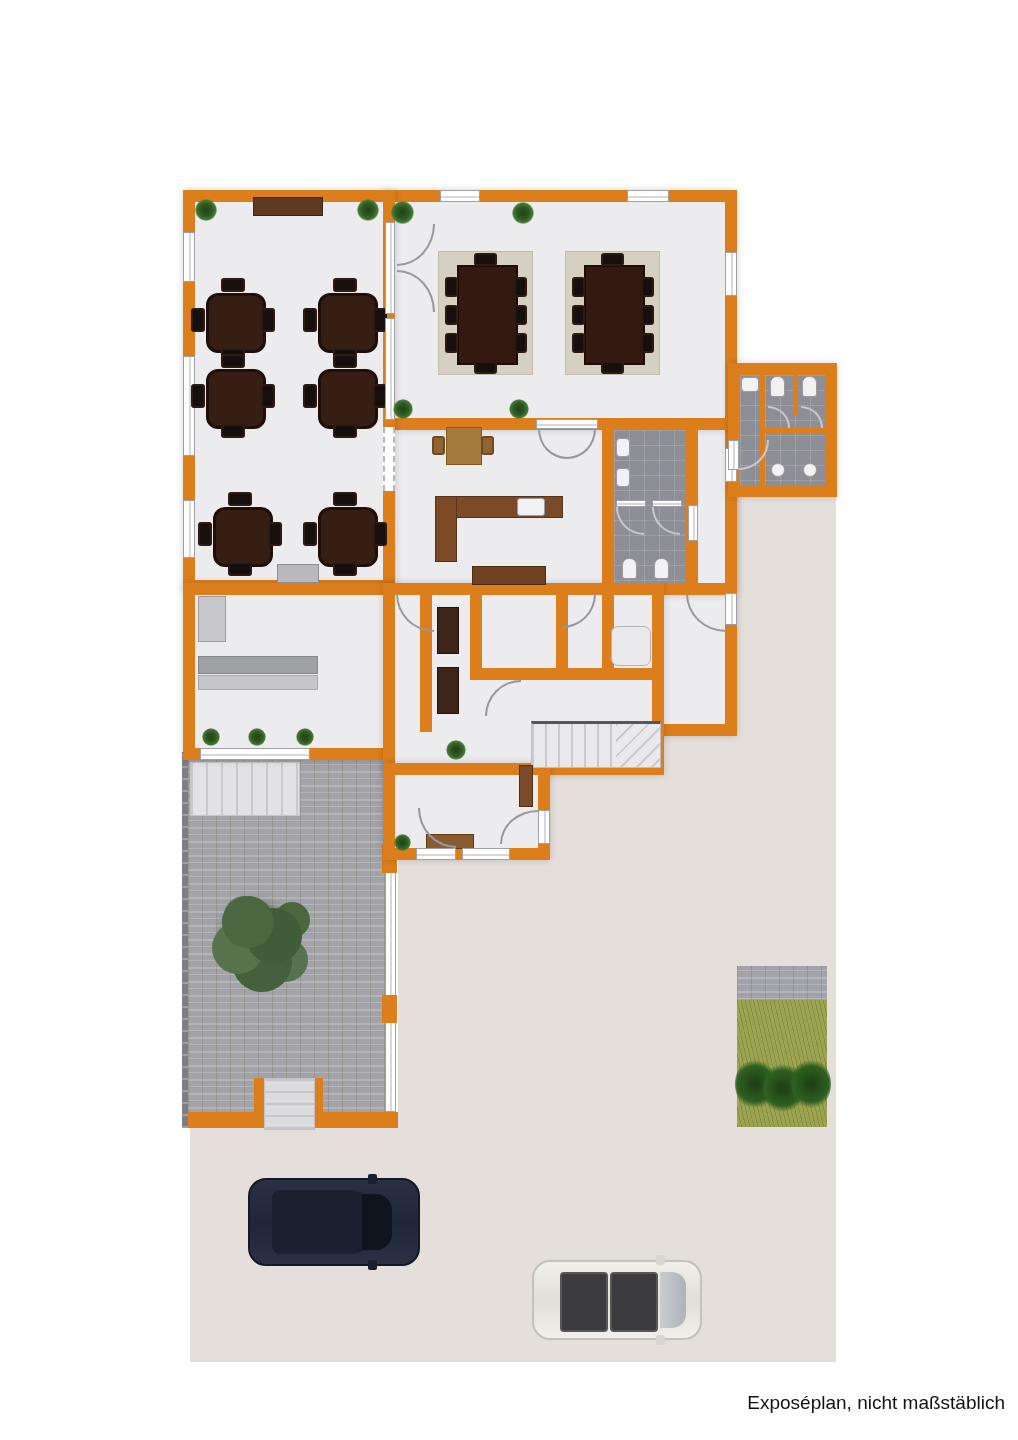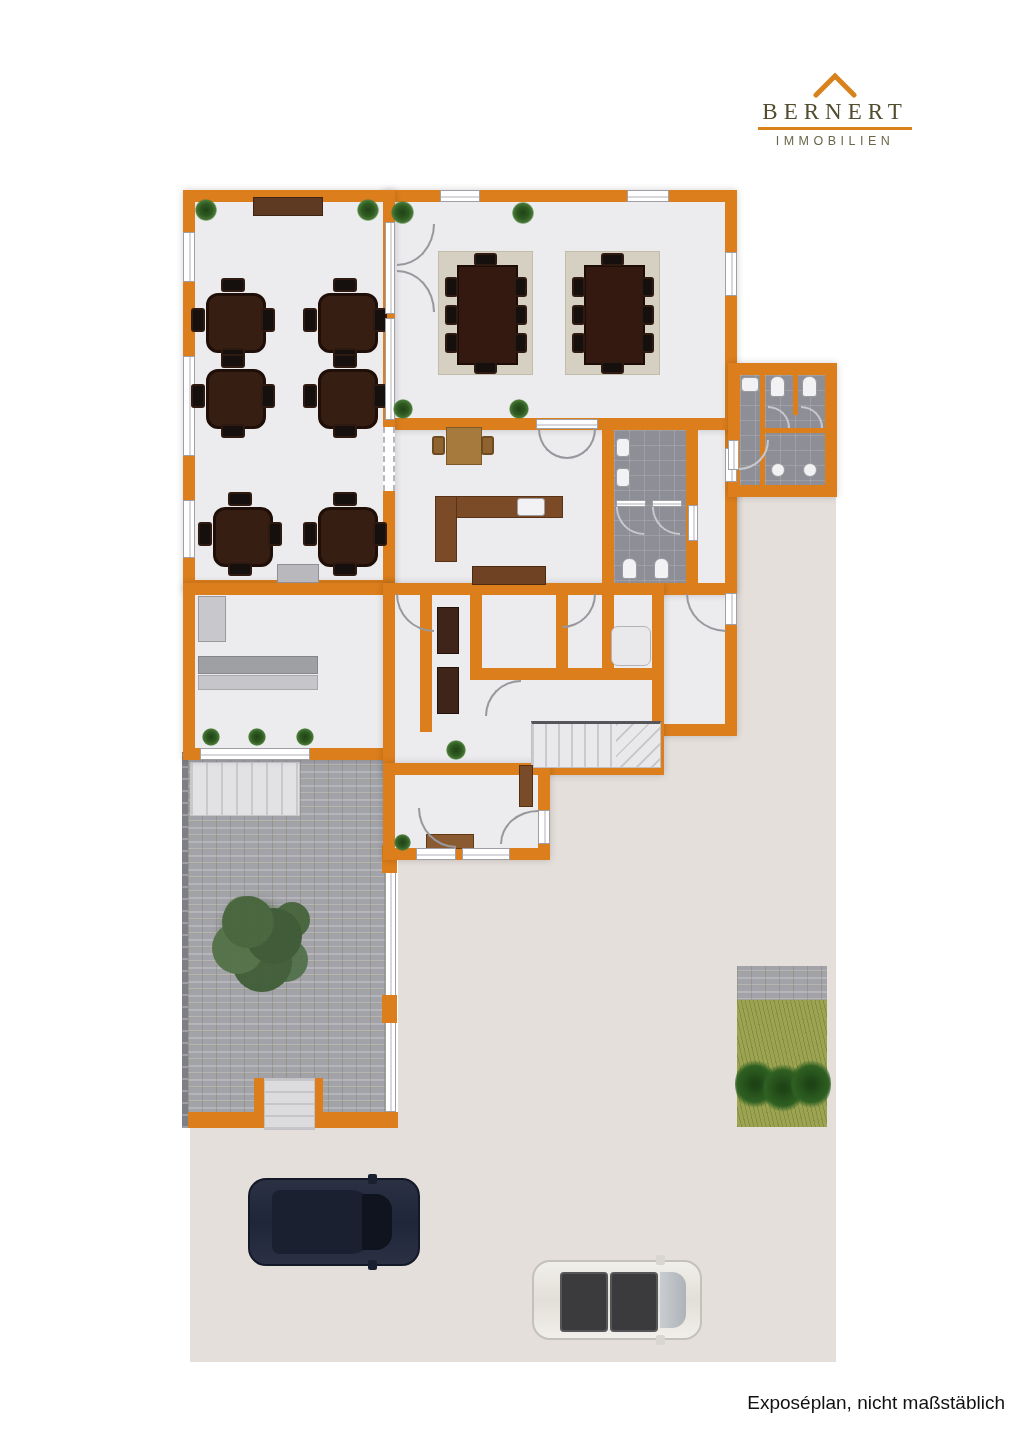--- a/index.html
+++ b/index.html
@@ -280,24 +280,16 @@
   </div>
   <div class="car" style="left:532px;top:1260px;width:170px;height:80px;
               background:linear-gradient(180deg,#F1EFE9 0%,#E2DFD8 50%,#F1EFE9 100%);border:2px solid #C4C1B9;">
     <div class="abs" style="left:26px;top:10px;width:44px;height:56px;background:#3B3B3E;border-radius:4px;border:2px solid #55555A;"></div>
     <div class="abs" style="left:76px;top:10px;width:44px;height:56px;background:#3B3B3E;border-radius:4px;border:2px solid #55555A;"></div>
     <div class="abs" style="left:126px;top:10px;width:26px;height:56px;background:linear-gradient(90deg,#C9CDD1,#AEB3B9);border-radius:0 14px 14px 0;"></div>
     <div class="abs" style="left:122px;top:-7px;width:9px;height:10px;background:#D9D6CF;border-radius:2px;"></div>
     <div class="abs" style="left:122px;top:73px;width:9px;height:10px;background:#D9D6CF;border-radius:2px;"></div>
   </div>
 
-  <div id="logo">
-    <svg width="52" height="28" viewBox="0 0 52 28" style="display:block;margin:0 auto;">
-      <path d="M7 25 L26 6 L45 25" fill="none" stroke="#D9821B" stroke-width="5" stroke-linecap="round" stroke-linejoin="miter"></path>
-    </svg>
-    <div class="brand">BERNERT</div>
-    <div class="rule"></div>
-    <div class="sub">IMMOBILIEN</div>
-  </div>
 
   <div id="caption">Exposéplan, nicht maßstäblich</div>
 
 </div>
 
 </body></html>

